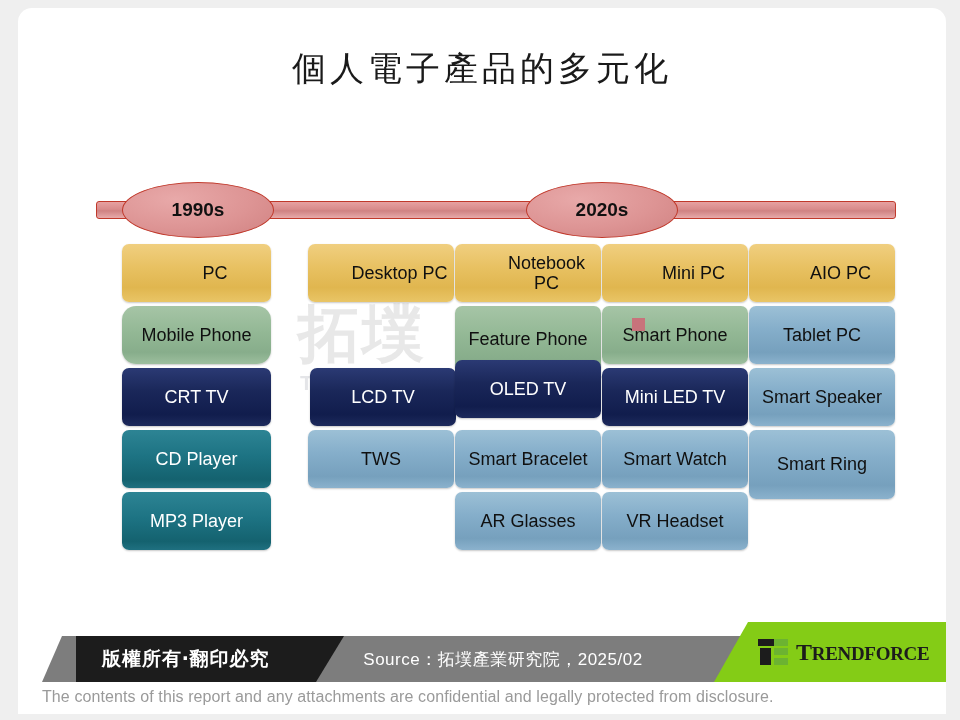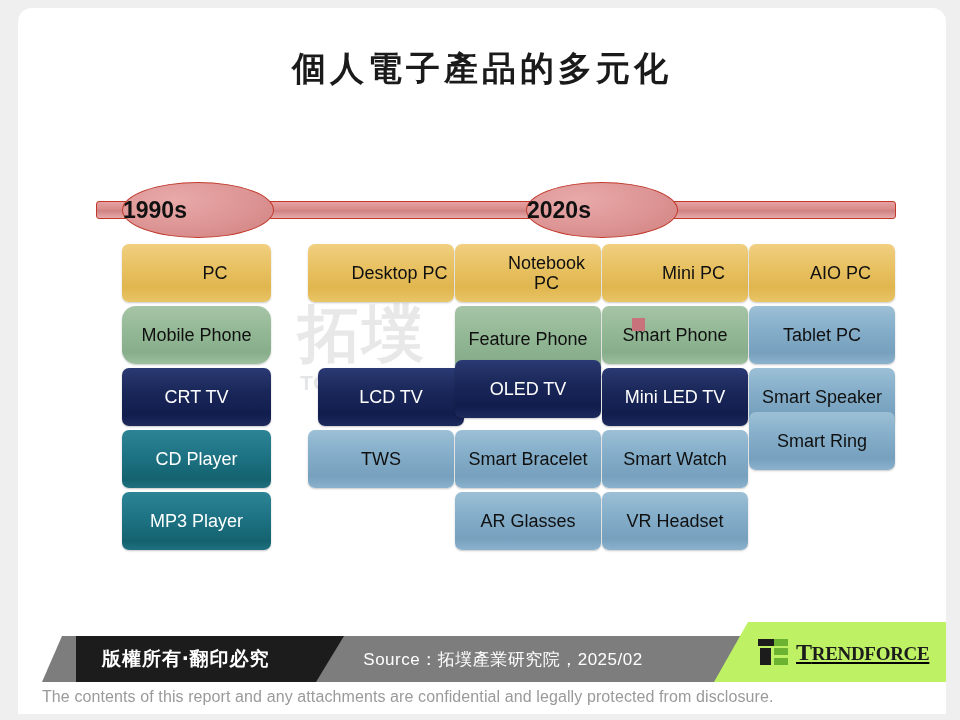--- a/index.html
+++ b/index.html
@@ -24,21 +24,21 @@
   }
 
   
   .title {
     position: absolute;
     left: 0; top: 38px;
     width: 100%;
     text-align: center;
     font-family: "DejaVu Serif", "Liberation Serif", serif;
     font-size: 34px;
-    font-weight: 700;
+    font-weight: 400;
     letter-spacing: 4px;
     color: #1a1a1a;
   }
 
   
   .watermark {
     position: absolute;
     left: 280px; top: 295px;
     width: 400px; height: 120px;
     pointer-events: none;
@@ -83,22 +83,22 @@
 
   .era {
     position: absolute;
     top: 174px;
     width: 152px; height: 56px;
     border-radius: 50%;
     background: radial-gradient(ellipse at 35% 30%, #e8a9a9 0%, #dd9494 55%, #d08181 100%);
     border: 1.6px solid #c0392b;
     display: flex;
     align-items: center;
-    justify-content: flex-start;
-    font-size: 23px;
+    justify-content: center;
+    font-size: 19px;
     font-weight: 700;
     color: #111;
   }
   .era-1990 { left: 104px; }
   .era-2020 { left: 508px; }
 
   
   .grid {
     position: absolute;
     left: 104px; top: 236px;
@@ -171,26 +171,25 @@
     justify-content: center;
     color: #ffffff;
     font-size: 17px;
     letter-spacing: 0.5px;
   }
 
   .logo-wrap {
     position: absolute;
     right: 0; top: -14px;
     width: 232px; height: 60px;
-    background: #bef264;
+    background: #84cc16;
     clip-path: polygon(34px 0, 100% 0, 100% 100%, 0 100%);
     display: flex;
     align-items: center;
     padding-left: 44px;
-    text-decoration: underline;
   }
   .logo-mark {
     position: relative;
     width: 30px; height: 26px;
     margin-right: 8px;
     flex: none;
   }
   .logo-mark .bar-top   { position:absolute; left:0;  top:0;    width:30px; height:7px; background:#1c1c1c; }
   .logo-mark .bar-stem  { position:absolute; left:2px; top:9px;  width:11px; height:17px; background:#1c1c1c; }
   .logo-mark .g1        { position:absolute; left:16px; top:0;   width:14px; height:7px; background:#6cb331; }
@@ -259,21 +258,21 @@
       </div>
       <div class="cell c-green" style="left: 480px; top: 62px; width: 146px; height: 58px;">
         <span>Smart Phone</span>
       </div>
       <div class="cell c-blue" style="left: 627px; top: 62px; width: 146px; height: 58px;">
         <span>Tablet PC</span>
       </div>
       <div class="cell c-navy" style="left: 0px; top: 124px; width: 149px; height: 58px;">
         <span>CRT TV</span>
       </div>
-      <div class="cell c-navy" style="left: 196px; top: 124px; width: 146px; height: 58px;">
+      <div class="cell c-navy" style="left: 188px; top: 124px; width: 146px; height: 58px;">
         <span>LCD TV</span>
       </div>
       <div class="cell c-navy" style="left: 333px; top: 116px; width: 146px; height: 58px;">
         <span>OLED TV</span>
       </div>
       <div class="cell c-navy" style="left: 480px; top: 124px; width: 146px; height: 58px;">
         <span>Mini LED TV</span>
       </div>
       <div class="cell c-blue" style="left: 627px; top: 124px; width: 146px; height: 58px;">
         <span>Smart Speaker</span>
@@ -283,21 +282,21 @@
       </div>
       <div class="cell c-blue" style="left: 186px; top: 186px; width: 146px; height: 58px;">
         <span>TWS</span>
       </div>
       <div class="cell c-blue" style="left: 333px; top: 186px; width: 146px; height: 58px;">
         <span>Smart Bracelet</span>
       </div>
       <div class="cell c-blue" style="left: 480px; top: 186px; width: 146px; height: 58px;">
         <span>Smart Watch</span>
       </div>
-      <div class="cell c-blue" style="left: 627px; top: 168px; width: 146px; height: 58px;">
+      <div class="cell c-blue" style="left: 627px; top: 186px; width: 146px; height: 69px;">
         <span>Smart Ring</span>
       </div>
       <div class="cell c-teal" style="left: 0px; top: 248px; width: 149px; height: 58px;">
         <span>MP3 Player</span>
       </div>
       <div class="cell c-blue" style="left: 333px; top: 248px; width: 146px; height: 58px;">
         <span>AR Glasses</span>
       </div>
       <div class="cell c-blue" style="left: 480px; top: 248px; width: 146px; height: 58px;">
         <span>VR Headset</span>

